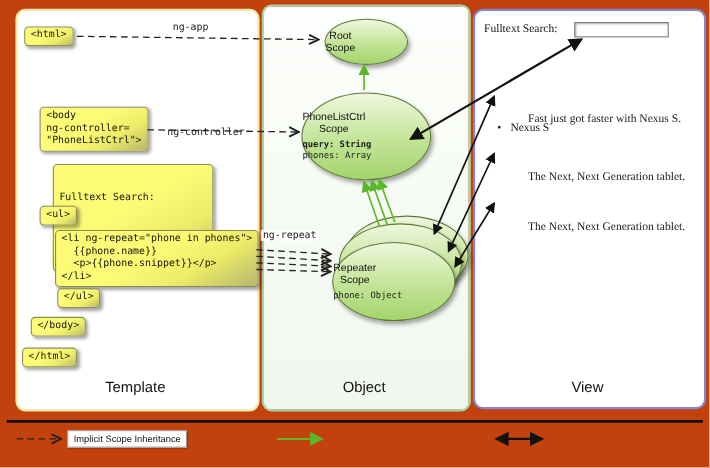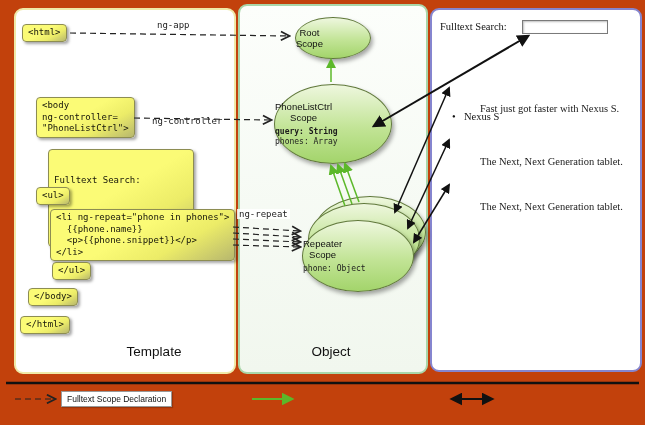--- a/index.html
+++ b/index.html
@@ -54,21 +54,21 @@
     <div class="b" style="padding-left:4px;">&lt;input ng-model="query"&gt;</div>
   </div>
   <div class="code" style="left:36px;top:187px;">&lt;ul&gt;</div>
   <div class="code" style="left:50px;top:209px;">&lt;li ng-repeat="phone in phones"&gt;
   {{phone.name}}
   &lt;p&gt;{{phone.snippet}}&lt;/p&gt;
 &lt;/li&gt;</div>
   <div class="code" style="left:36px;top:262px;margin-left:16px;">&lt;/ul&gt;</div>
   <div class="code" style="left:28px;top:288px;">&lt;/body&gt;</div>
   <div class="code" style="left:20px;top:316px;">&lt;/html&gt;</div>
-  <div class="col-label" style="left:14px;top:344px;width:218px;margin-left:31px;">Template</div>
+  <div class="col-label" style="left:14px;top:344px;width:218px;">Template</div>
 
   <div class="ellipse" style="left:295px;top:17px;width:74px;height:40px;">
     <div class="scope-title">Root
 Scope</div>
   </div>
 
   <div class="ellipse" style="left:274px;top:84px;width:116px;height:78px;">
     <div class="scope-title">PhoneListCtrl
 Scope</div>
     <div class="gap4"></div>
@@ -95,22 +95,23 @@
 
   <div class="v-item v-serif" style="top:76px;margin-top:35px;">
     <span class="bullet">•</span><span>Nexus S</span>
   </div>
   <div class="v-desc v-serif" style="top:103px;">Fast just got faster with Nexus S.</div>
 
   <div class="v-desc v-serif" style="top:156px;">The Next, Next Generation tablet.</div>
 
   <div class="v-desc v-serif" style="top:201px;">The Next, Next Generation tablet.</div>
 
+  <div class="col-label" style="left:430px;top:344px;width:208px;">View</div>
 
-  <div class="legend-box" style="left:61px;">Fulltext Scope Declaration</div>
+  <div class="legend-box" style="left:61px;">Implicit Scope Inheritance</div>
 
   <svg class="arrows" width="645" height="425" viewBox="0 0 645 425">
     <defs>
       <marker id="mOpen" viewBox="0 0 10 10" refX="8.5" refY="5" markerWidth="9" markerHeight="9" orient="auto-start-reverse">
         <path d="M1,1 L9,5 L1,9" fill="none" stroke="#222" stroke-width="1.6"></path>
       </marker>
       <marker id="mBlack" viewBox="0 0 10 10" refX="8" refY="5" markerWidth="6.5" markerHeight="6.5" orient="auto-start-reverse">
         <path d="M0,0 L10,5 L0,10 z" fill="#111"></path>
       </marker>
       <marker id="mGreen" viewBox="0 0 10 10" refX="8" refY="5" markerWidth="7" markerHeight="7" orient="auto-start-reverse">

